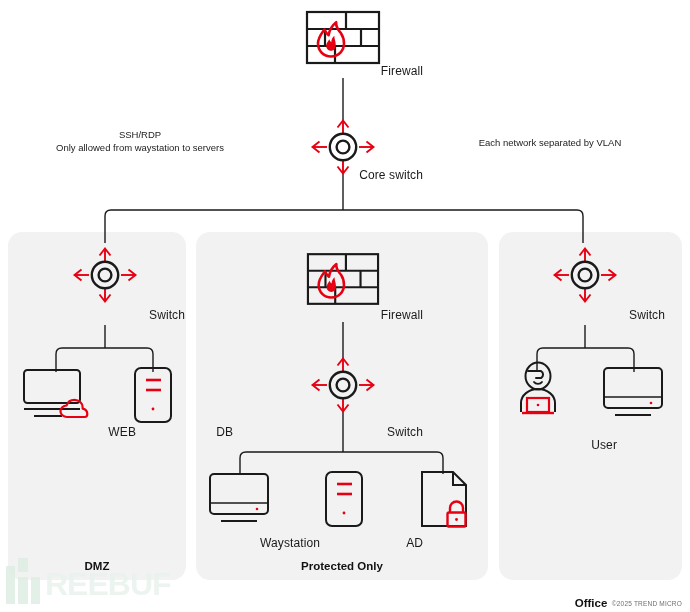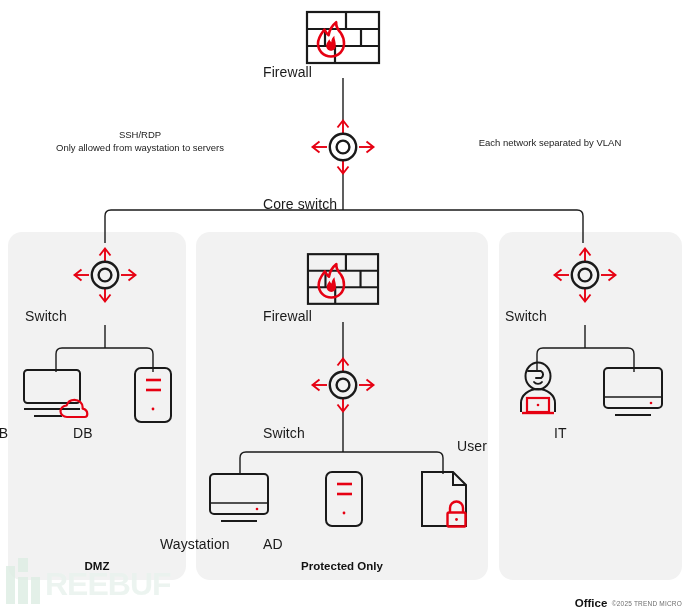--- a/index.html
+++ b/index.html
@@ -10,22 +10,22 @@
     position:relative;
     overflow:hidden;
     -webkit-font-smoothing:antialiased;
   }
   #diagram{position:absolute;left:0;top:0;width:690px;height:612px;}
   .zone{position:absolute;background:#f2f2f2;border-radius:14px;}
   .node{position:absolute;}
   .node-label{
     position:absolute;
     width:160px;
-    text-align:left;
-    font-size:14px;
+    text-align:right;
+    font-size:12px;
     color:#1a1a1a;
     letter-spacing:.1px;
     white-space:nowrap;
   }
   .zone-label{
     position:absolute;
     width:200px;
     text-align:center;
     font-size:11.5px;
     font-weight:bold;
@@ -121,21 +121,21 @@
           <path d="M27.5,48.5 L33,55.5 L38.5,48.5" stroke-linejoin="miter"></path>
         <line x1="3" y1="29" x2="17" y2="29"></line>
           <path d="M9.5,23.5 L2.5,29 L9.5,34.5" stroke-linejoin="miter"></path>
         <line x1="63" y1="29" x2="49" y2="29"></line>
           <path d="M56.5,23.5 L63.5,29 L56.5,34.5" stroke-linejoin="miter"></path>
       </g>
       <circle cx="33" cy="29" r="13.2" fill="#ffffff" stroke="#1a1a1a" stroke-width="2.4"></circle>
       <circle cx="33" cy="29" r="6.4" fill="#ffffff" stroke="#1a1a1a" stroke-width="2.4"></circle>
     </svg>
   </div>
-  <div class="node-label" style="left:263px;top:196px;">Core switch</div>
+  <div class="node-label" style="left:263px;top:168px;">Core switch</div>
 
   <div class="annot" style="left:450px;top:136px;width:200px;">
     <div>Each network separated by VLAN</div>
   </div>
   <div class="annot" style="left:30px;top:128px;width:220px;">
     <div>SSH/RDP</div>
     <div>Only allowed from waystation to servers</div>
   </div>
 
   <div class="node" style="left:72px;top:246px;">

